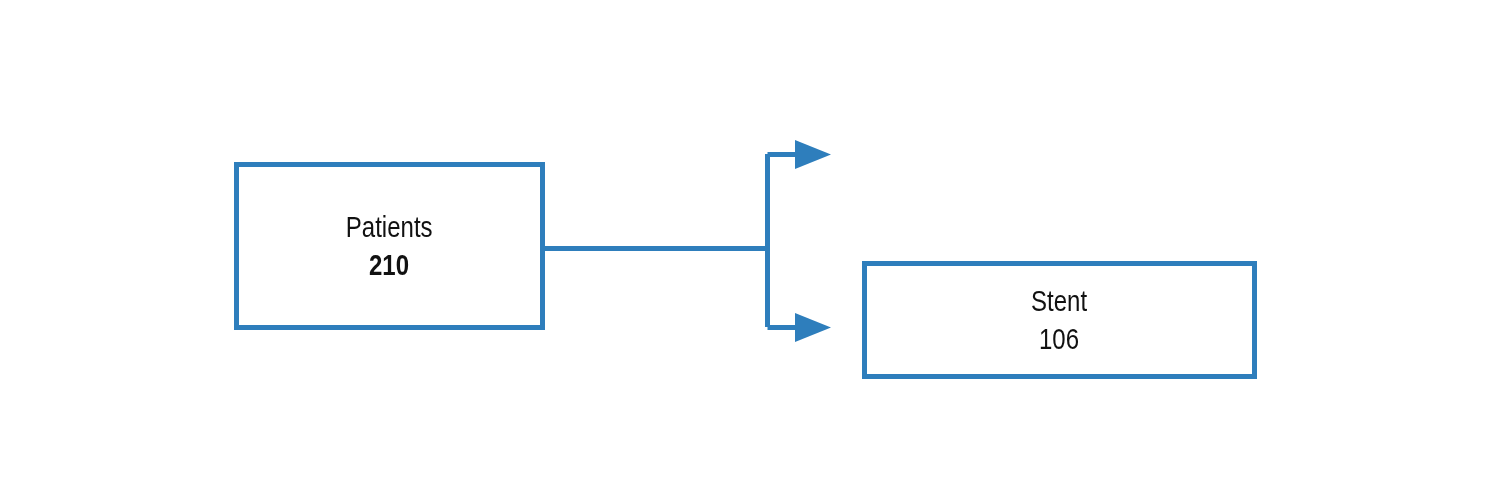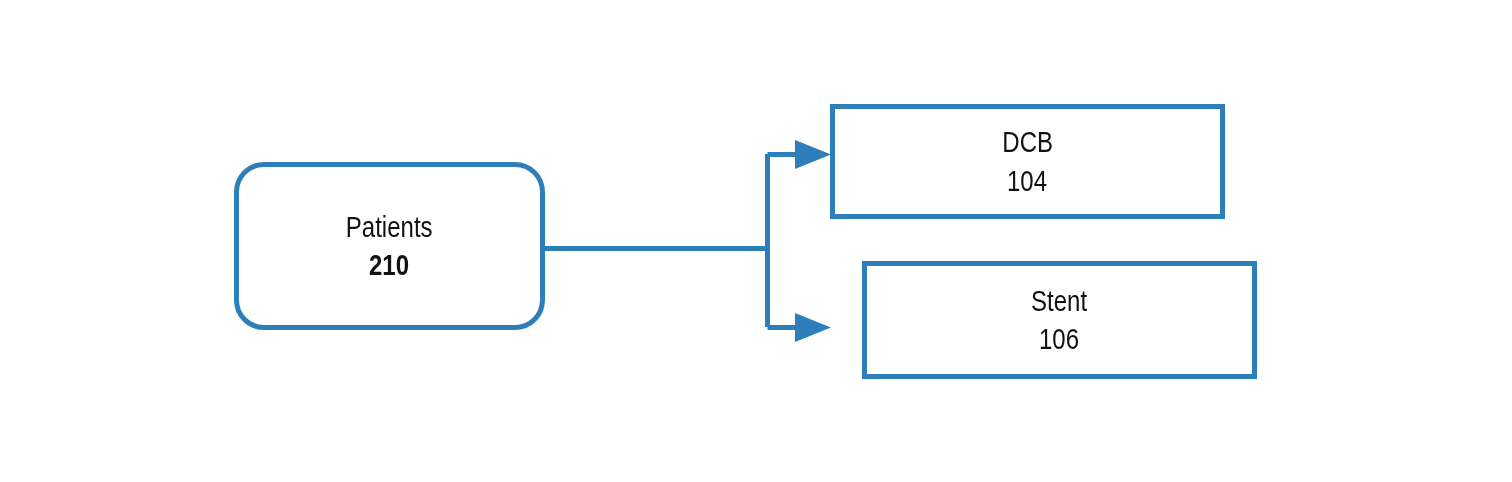--- a/index.html
+++ b/index.html
@@ -52,21 +52,20 @@
   .node-line.bold {
     font-weight: 700;
   }
 
   
   #node-patients {
     left: 234px;
     top: 162px;
     width: 311px;
     height: 168px;
-    border-radius: 30px;
   }
   #node-dcb {
     left: 830px;
     top: 104px;
     width: 395px;
     height: 115px;
   }
   #node-stent {
     left: 830px;
     top: 261px;
@@ -95,23 +94,19 @@
     <polygon points="795,140 831,154.5 795,169" fill="#2E7EBC" stroke="none"></polygon>
 
     <polygon points="795,313 831,327.5 795,342" fill="#2E7EBC" stroke="none"></polygon>
   </svg>
 
   <div class="node-box" id="node-patients">
     <span class="node-line">Patients</span>
     <span class="node-line bold">210</span>
   </div>
 
-  <div class="node-box" id="node-dcb">
-    <span class="node-line">DCB</span>
-    <span class="node-line">104</span>
-  </div>
 
   <div class="node-box" id="node-stent">
     <span class="node-line">Stent</span>
     <span class="node-line">106</span>
   </div>
 
 </div>
 
 </body></html>

